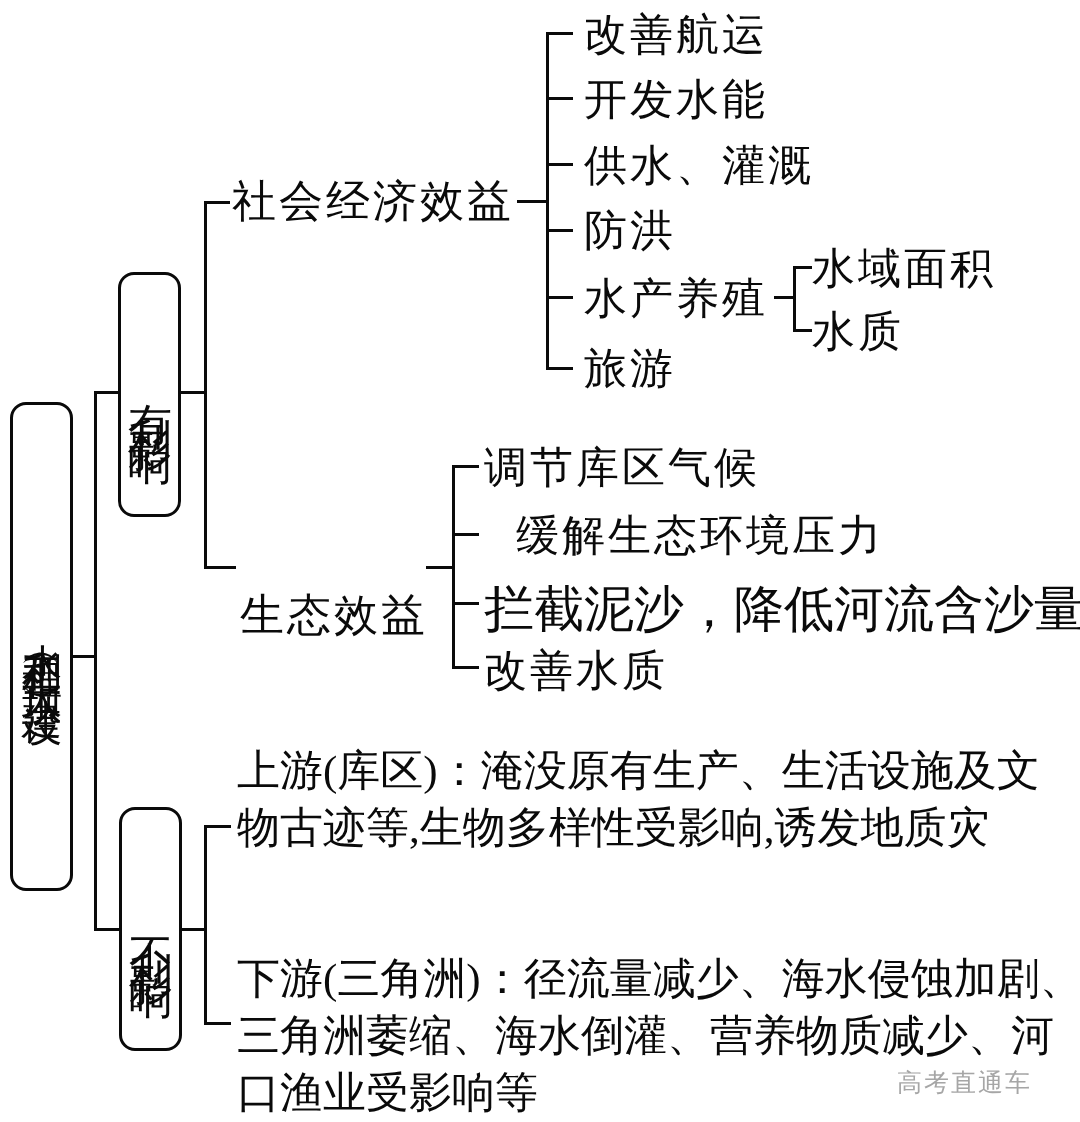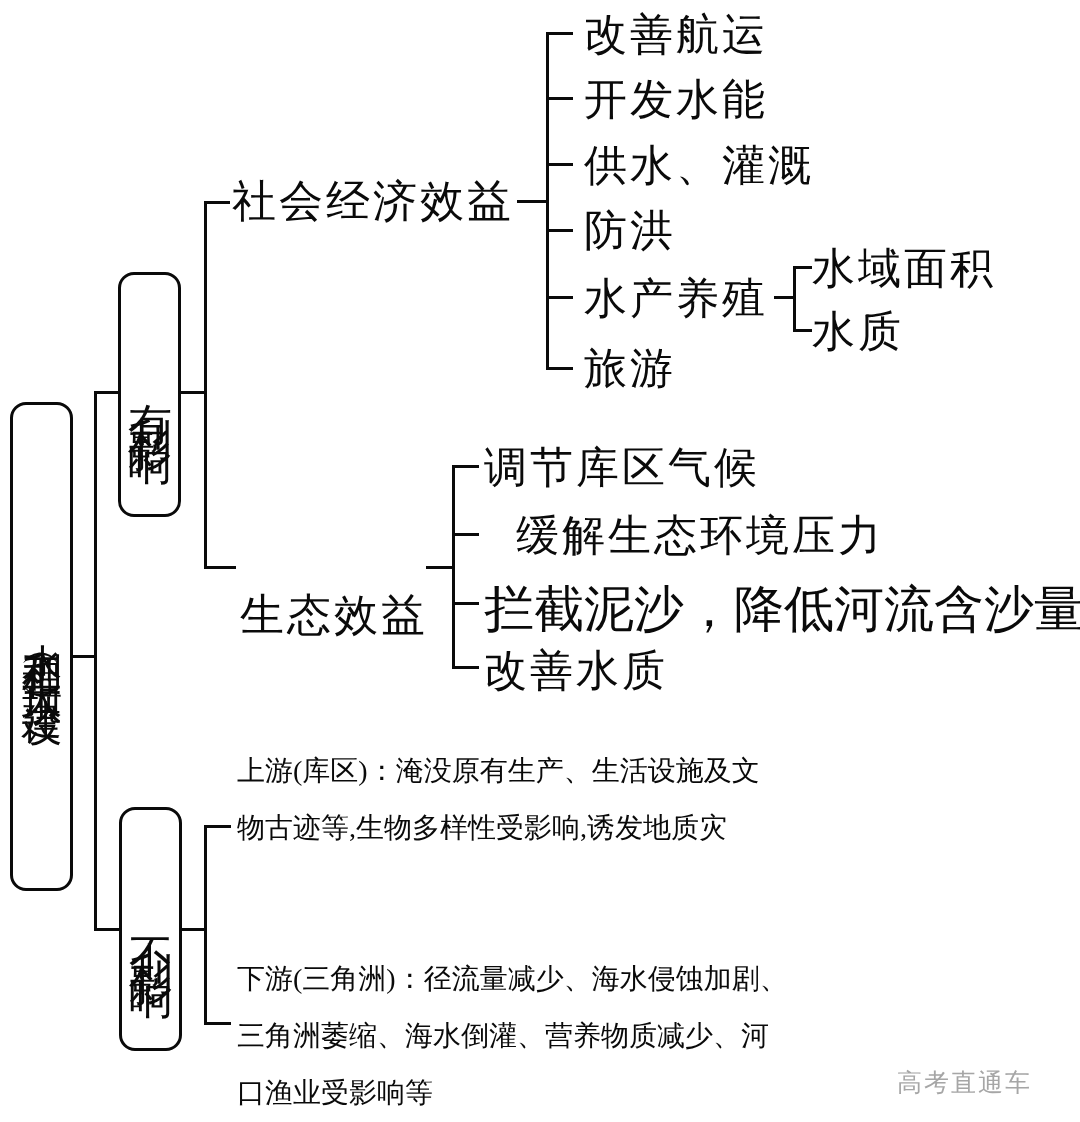--- a/index.html
+++ b/index.html
@@ -25,21 +25,21 @@
   }
   .vbox.root{font-size:40px;letter-spacing:7px;}
   .vbox.branch{font-size:44px;letter-spacing:13px;}
   
   .node{
     position:absolute;font-size:43px;letter-spacing:3px;
     line-height:1.05;white-space:nowrap;
   }
   .node.tight{letter-spacing:0;font-size:50px;}
   .para{
-    position:absolute;font-size:28px;line-height:57px;
+    position:absolute;font-size:43px;line-height:57px;
     letter-spacing:0;white-space:nowrap;
   }
   .watermark{
     position:absolute;font-family:"Liberation Sans","DejaVu Sans",sans-serif;
     font-size:25px;letter-spacing:2px;color:var(--wm);white-space:nowrap;
   }
 </style>
 </head>
 <body>
 

